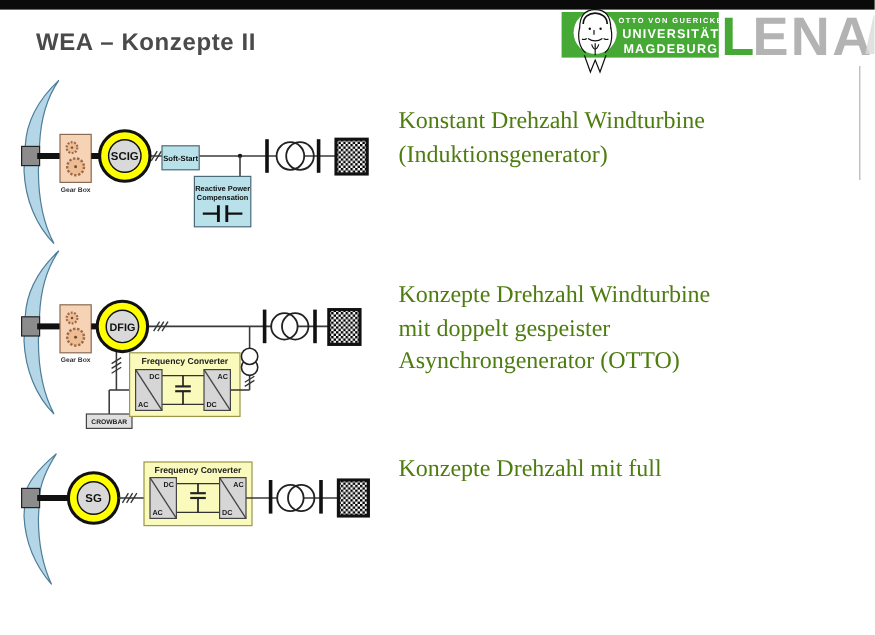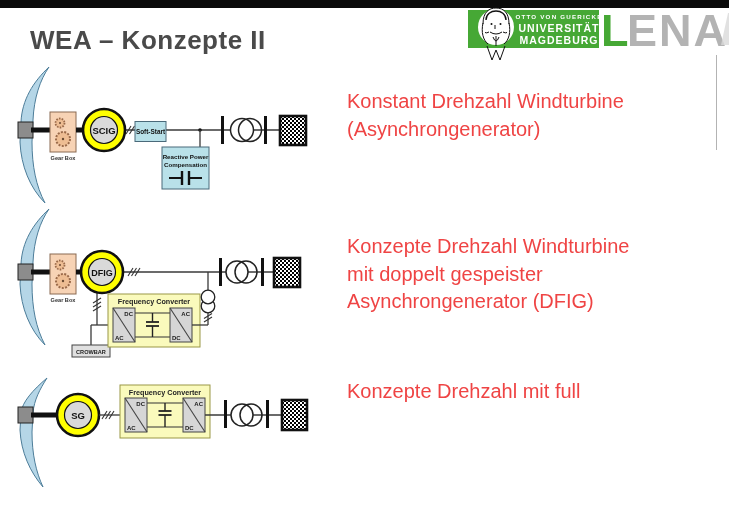--- a/index.html
+++ b/index.html
@@ -3,26 +3,26 @@
 <meta charset="utf-8">
 <style>
   html,body{margin:0;padding:0;}
   body{
     width:729px;height:529px;overflow:hidden;position:relative;
     background:#ffffff;font-family:"Liberation Sans",sans-serif;
   }
   .abs{position:absolute;}
   #top-bar{left:0;top:0;width:729px;height:8px;background:#0a0a0a;}
   #slide-title{
-    left:30px;top:25px;font-size:26px;font-weight:bold;color:#4a4a4a;
+    left:30px;top:25px;font-size:20px;font-weight:bold;color:#4a4a4a;
     letter-spacing:.5px;font-family:"Liberation Sans",sans-serif;
   }
   .desc{
-    left:347px;width:382px;color:#ef4444;
-    font-family:Liberation Sans, sans-serif;font-size:20px;line-height:27.5px;
+    left:332px;width:382px;color:#4d7c0f;
+    font-family:Liberation Serif, serif;font-size:20px;line-height:27.5px;
   }
   #edge-line{left:716px;top:55px;width:1px;height:95px;background:#8a8a8a;opacity:.65;}
   svg text{font-family:"Liberation Sans",sans-serif;}
   .dlabel{font-weight:bold;fill:#1a1a1a;}
 </style>
 </head>
 <body>
 
 <div id="top-bar" class="abs"></div>
 
@@ -112,21 +112,21 @@
   <g>
     <circle cx="242" cy="130" r="11.5" fill="#fff" stroke="#222" stroke-width="1.5"></circle>
     <circle cx="250" cy="130" r="11.5" fill="none" stroke="#222" stroke-width="1.5"></circle>
   </g>
   <rect x="264" y="116" width="3" height="28" fill="#111"></rect>
   <rect x="280" y="116" width="26" height="29" fill="url(#chk1)" stroke="#111" stroke-width="2.6"></rect>
 </svg>
 
 <div class="desc abs" style="top:88px">
   <div>Konstant Drehzahl Windturbine</div>
-  <div>(Asynchrongenerator)</div>
+  <div>(Induktionsgenerator)</div>
 </div>
 
 <svg class="abs" style="left:0;top:205px;" width="330" height="160" viewBox="0 205 330 160">
   <defs>
     <pattern id="chk2" patternUnits="userSpaceOnUse" width="4" height="4">
       <rect width="4" height="4" fill="#ffffff"></rect>
         <rect width="2" height="2" fill="#000"></rect>
       <rect x="2" y="2" width="2" height="2" fill="#000"></rect>
     </pattern>
   </defs>
@@ -207,21 +207,21 @@
     <circle cx="237" cy="272" r="11" fill="#fff" stroke="#222" stroke-width="1.5"></circle>
     <circle cx="246" cy="272" r="11" fill="none" stroke="#222" stroke-width="1.5"></circle>
   </g>
   <rect x="261" y="258" width="3" height="28" fill="#111"></rect>
   <rect x="274" y="258" width="26" height="29" fill="url(#chk2)" stroke="#111" stroke-width="2.6"></rect>
 </svg>
 
 <div class="desc abs" style="top:233px">
   <div>Konzepte Drehzahl Windturbine</div>
   <div>mit doppelt gespeister</div>
-  <div>Asynchrongenerator (DFIG)</div>
+  <div>Asynchrongenerator (OTTO)</div>
 </div>
 
 <svg class="abs" style="left:0;top:365px;" width="330" height="130" viewBox="0 365 330 130">
   <defs>
     <pattern id="chk3" patternUnits="userSpaceOnUse" width="4" height="4">
       <rect width="4" height="4" fill="#ffffff"></rect>
         <rect width="2" height="2" fill="#000"></rect>
       <rect x="2" y="2" width="2" height="2" fill="#000"></rect>
     </pattern>
   </defs>

